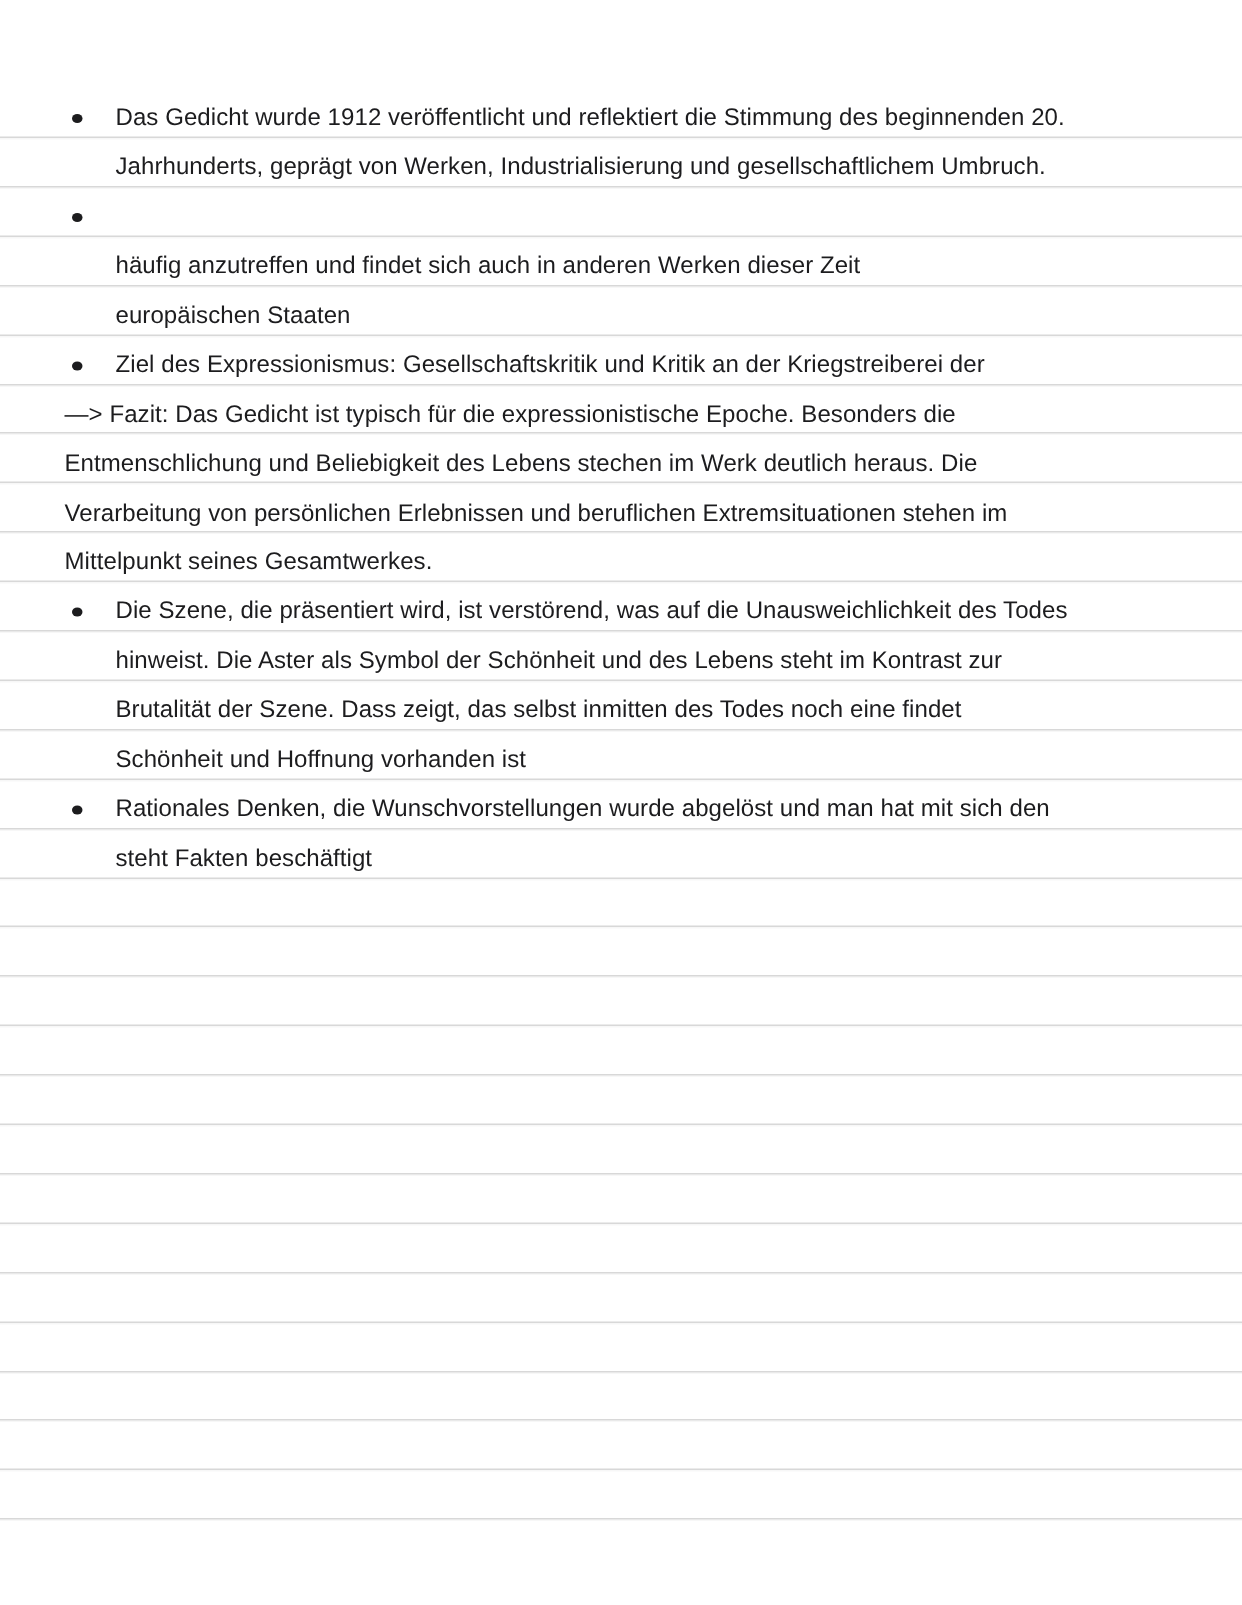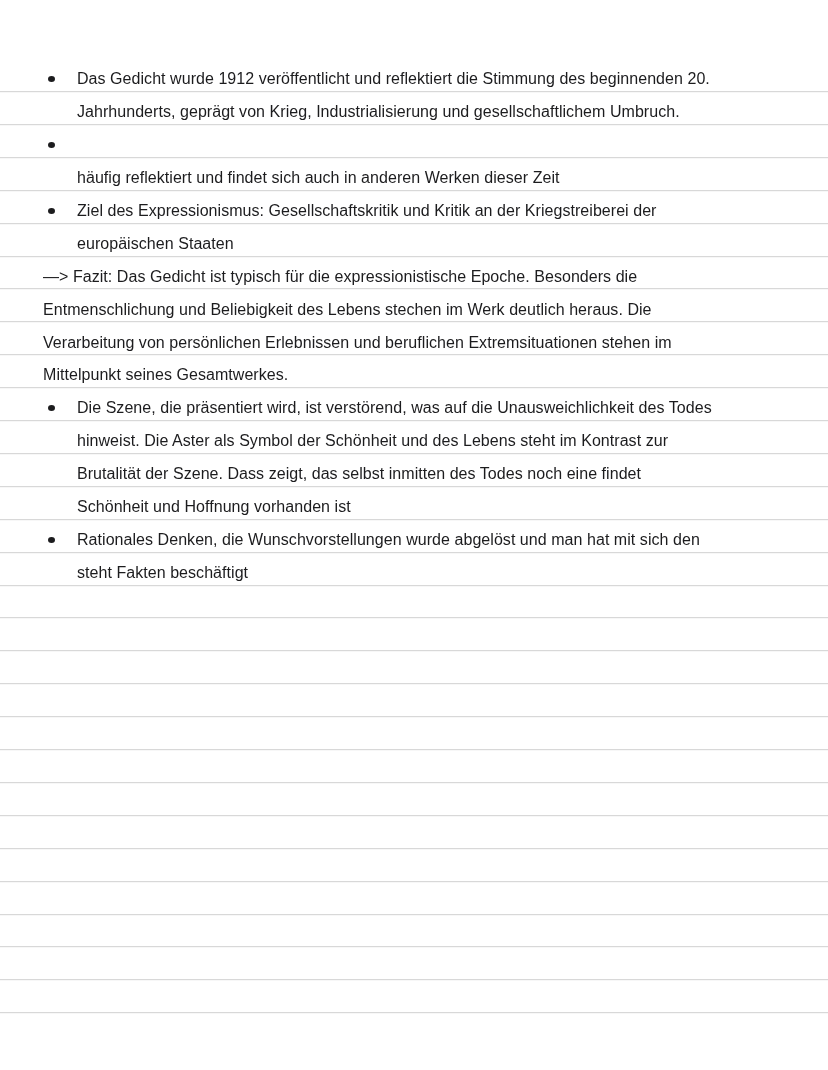--- a/index.html
+++ b/index.html
@@ -90,34 +90,34 @@
       <div class="rule-line" style="top: 946px;"></div>
       <div class="rule-line" style="top: 979px;"></div>
       <div class="rule-line" style="top: 1012px;"></div>
     </div>
   <div class="text-layer" id="note-lines">
       <div class="row k-bullet">
         <span class="bullet" title="•"></span>
         <span class="txt">Das Gedicht wurde 1912 veröffentlicht und reflektiert die Stimmung des beginnenden 20.</span>
       </div>
       <div class="row k-cont">
-        <span class="txt">Jahrhunderts, geprägt von Krieg, Industrialisierung und gesellschaftlichem Umbruch.</span>
+        <span class="txt">Jahrhunderts, geprägt von Werken, Industrialisierung und gesellschaftlichem Umbruch.</span>
       </div>
       <div class="row k-bullet">
         <span class="bullet" title="•"></span>
       </div>
       <div class="row k-cont">
-        <span class="txt">häufig reflektiert und findet sich auch in anderen Werken dieser Zeit</span>
+        <span class="txt">häufig anzutreffen und findet sich auch in anderen Werken dieser Zeit</span>
+      </div>
+      <div class="row k-cont">
+        <span class="txt">europäischen Staaten</span>
       </div>
       <div class="row k-bullet">
         <span class="bullet" title="•"></span>
         <span class="txt">Ziel des Expressionismus: Gesellschaftskritik und Kritik an der Kriegstreiberei der</span>
-      </div>
-      <div class="row k-cont">
-        <span class="txt">europäischen Staaten</span>
       </div>
       <div class="row k-para">
         <span class="txt">—&gt; Fazit: Das Gedicht ist typisch für die expressionistische Epoche. Besonders die</span>
       </div>
       <div class="row k-para">
         <span class="txt">Entmenschlichung und Beliebigkeit des Lebens stechen im Werk deutlich heraus. Die</span>
       </div>
       <div class="row k-para">
         <span class="txt">Verarbeitung von persönlichen Erlebnissen und beruflichen Extremsituationen stehen im</span>
       </div>

